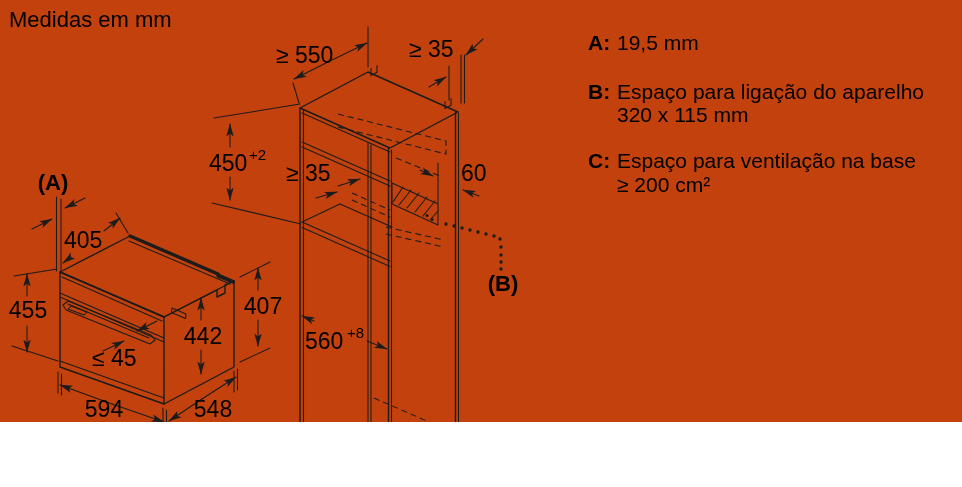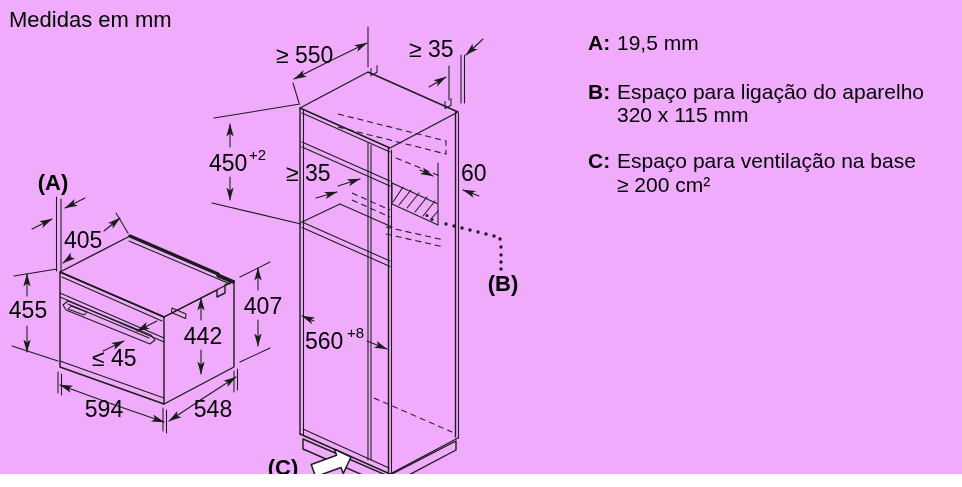--- a/index.html
+++ b/index.html
@@ -1,16 +1,16 @@
 <!DOCTYPE html>
 <html><head>
 <meta charset="utf-8">
 <style>
   html,body{margin:0;padding:0;background:#fff;}
-  #stage{position:relative;width:962px;height:474px;background:#f0abfc;overflow:hidden;}
+  #stage{position:relative;width:962px;height:422px;background:#c2410c;overflow:hidden;}
   svg{position:absolute;left:0;top:0;}
   .ln{stroke:#1c1c1c;fill:none;stroke-width:1.4;stroke-linecap:round;stroke-linejoin:round;}
   .thin{stroke-width:1.05;}
   .thick{stroke-width:3.4;}
   .dsh{stroke:#1c1c1c;fill:none;stroke-width:1.05;stroke-dasharray:6 4;}
   .dot{fill:#1c1c1c;stroke:none;}
   .t{font-family:"Liberation Sans","DejaVu Sans",sans-serif;font-size:23px;fill:#000;}
   .tt{font-family:"Liberation Sans","DejaVu Sans",sans-serif;font-size:22px;fill:#000;}
   .tb{font-family:"Liberation Sans","DejaVu Sans",sans-serif;font-size:22px;font-weight:bold;fill:#000;}
   .tl{font-family:"Liberation Sans","DejaVu Sans",sans-serif;font-size:21px;fill:#000;}

